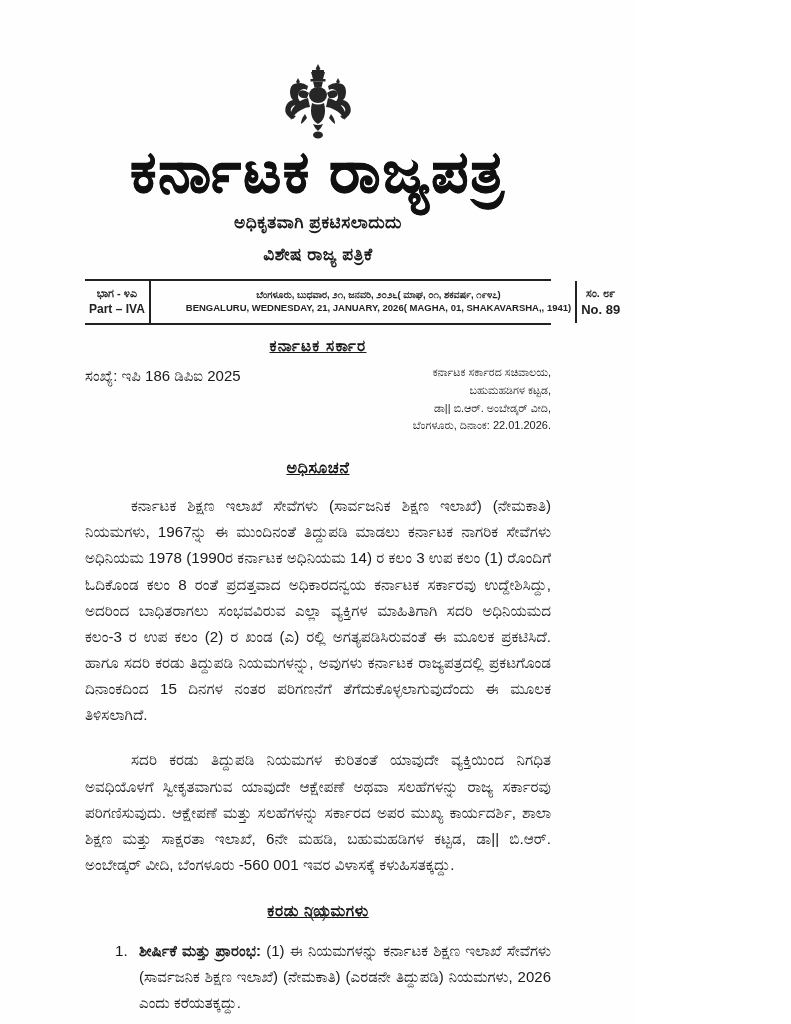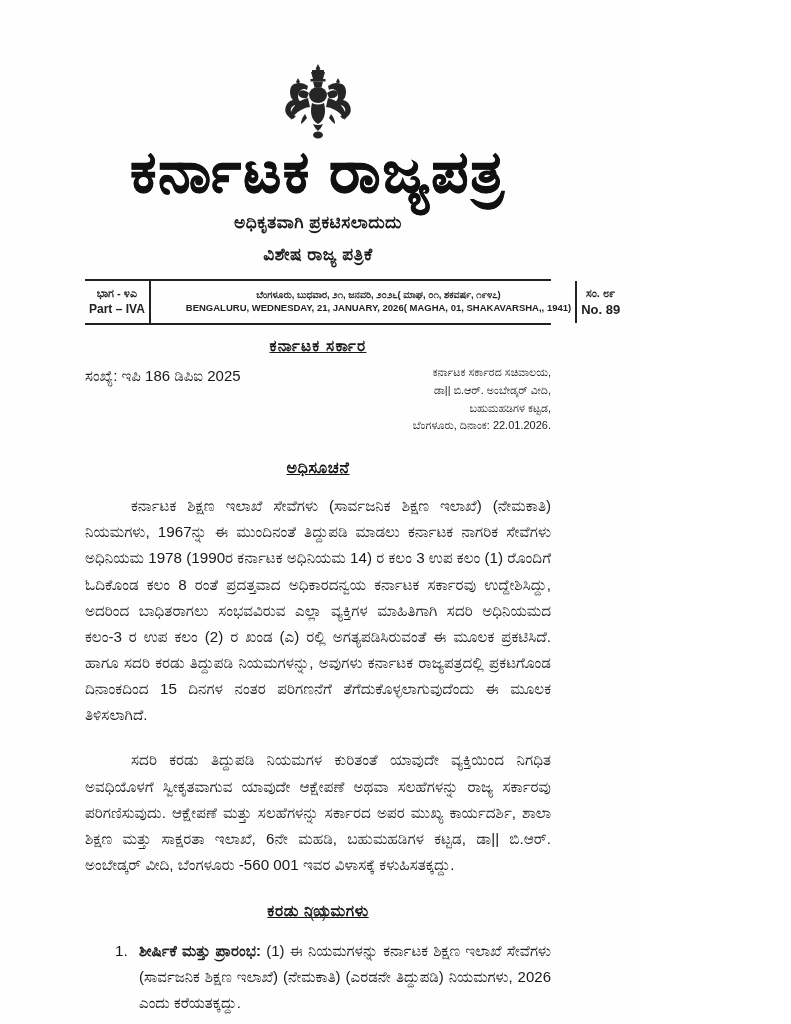--- a/index.html
+++ b/index.html
@@ -273,22 +273,22 @@
       <div class="band-en">No. 89</div>
     </div>
   </div>
 
   <div class="gov-heading">ಕರ್ನಾಟಕ ಸರ್ಕಾರ</div>
 
   <div class="ref-row">
     <div class="ref-number">ಸಂಖ್ಯೆ: ಇಪಿ 186 ಡಿಪಿಐ  2025</div>
     <div class="address">
       <div>ಕರ್ನಾಟಕ ಸರ್ಕಾರದ ಸಚಿವಾಲಯ,</div>
+      <div>ಬಹುಮಹಡಿಗಳ ಕಟ್ಟಡ,</div>
       <div>ಡಾ|| ಬಿ.ಆರ್. ಅಂಬೇಡ್ಕರ್ ವೀದಿ,</div>
-      <div>ಬಹುಮಹಡಿಗಳ ಕಟ್ಟಡ,</div>
       <div>ಬೆಂಗಳೂರು, ದಿನಾಂಕ: 22.01.2026.</div>
     </div>
   </div>
 
   <div class="notif-heading">ಅಧಿಸೂಚನೆ</div>
 
   <div class="para">ಕರ್ನಾಟಕ ಶಿಕ್ಷಣ ಇಲಾಖೆ ಸೇವೆಗಳು (ಸಾರ್ವಜನಿಕ ಶಿಕ್ಷಣ ಇಲಾಖೆ) (ನೇಮಕಾತಿ) ನಿಯಮಗಳು, 1967ನ್ನು ಈ ಮುಂದಿನಂತೆ ತಿದ್ದುಪಡಿ ಮಾಡಲು ಕರ್ನಾಟಕ ನಾಗರಿಕ ಸೇವೆಗಳು ಅಧಿನಿಯಮ 1978 (1990ರ ಕರ್ನಾಟಕ ಅಧಿನಿಯಮ 14) ರ ಕಲಂ 3 ಉಪ ಕಲಂ (1) ರೊಂದಿಗೆ ಓದಿಕೊಂಡ ಕಲಂ 8 ರಂತೆ ಪ್ರದತ್ತವಾದ ಅಧಿಕಾರದನ್ವಯ ಕರ್ನಾಟಕ ಸರ್ಕಾರವು ಉದ್ದೇಶಿಸಿದ್ದು, ಅದರಿಂದ ಬಾಧಿತರಾಗಲು ಸಂಭವವಿರುವ ಎಲ್ಲಾ ವ್ಯಕ್ತಿಗಳ ಮಾಹಿತಿಗಾಗಿ ಸದರಿ ಅಧಿನಿಯಮದ ಕಲಂ-3 ರ ಉಪ ಕಲಂ (2) ರ ಖಂಡ (ಎ) ರಲ್ಲಿ ಅಗತ್ಯಪಡಿಸಿರುವಂತೆ ಈ ಮೂಲಕ ಪ್ರಕಟಿಸಿದೆ. ಹಾಗೂ ಸದರಿ ಕರಡು ತಿದ್ದುಪಡಿ ನಿಯಮಗಳನ್ನು, ಅವುಗಳು ಕರ್ನಾಟಕ ರಾಜ್ಯಪತ್ರದಲ್ಲಿ ಪ್ರಕಟಗೊಂಡ ದಿನಾಂಕದಿಂದ 15 ದಿನಗಳ ನಂತರ ಪರಿಗಣನೆಗೆ ತೆಗೆದುಕೊಳ್ಳಲಾಗುವುದೆಂದು ಈ ಮೂಲಕ ತಿಳಿಸಲಾಗಿದೆ.</div>
 
   <div class="para second">ಸದರಿ ಕರಡು ತಿದ್ದುಪಡಿ ನಿಯಮಗಳ ಕುರಿತಂತೆ ಯಾವುದೇ ವ್ಯಕ್ತಿಯಿಂದ ನಿಗಧಿತ ಅವಧಿಯೊಳಗೆ ಸ್ವೀಕೃತವಾಗುವ ಯಾವುದೇ ಆಕ್ಷೇಪಣೆ ಅಥವಾ ಸಲಹೆಗಳನ್ನು ರಾಜ್ಯ ಸರ್ಕಾರವು ಪರಿಗಣಿಸುವುದು. ಆಕ್ಷೇಪಣೆ ಮತ್ತು ಸಲಹೆಗಳನ್ನು ಸರ್ಕಾರದ ಅಪರ ಮುಖ್ಯ ಕಾರ್ಯದರ್ಶಿ, ಶಾಲಾ ಶಿಕ್ಷಣ ಮತ್ತು ಸಾಕ್ಷರತಾ ಇಲಾಖೆ, 6ನೇ ಮಹಡಿ, ಬಹುಮಹಡಿಗಳ ಕಟ್ಟಡ, ಡಾ|| ಬಿ.ಆರ್. ಅಂಬೇಡ್ಕರ್ ವೀದಿ, ಬೆಂಗಳೂರು -560 001 ಇವರ ವಿಳಾಸಕ್ಕೆ ಕಳುಹಿಸತಕ್ಕದ್ದು.</div>
 

